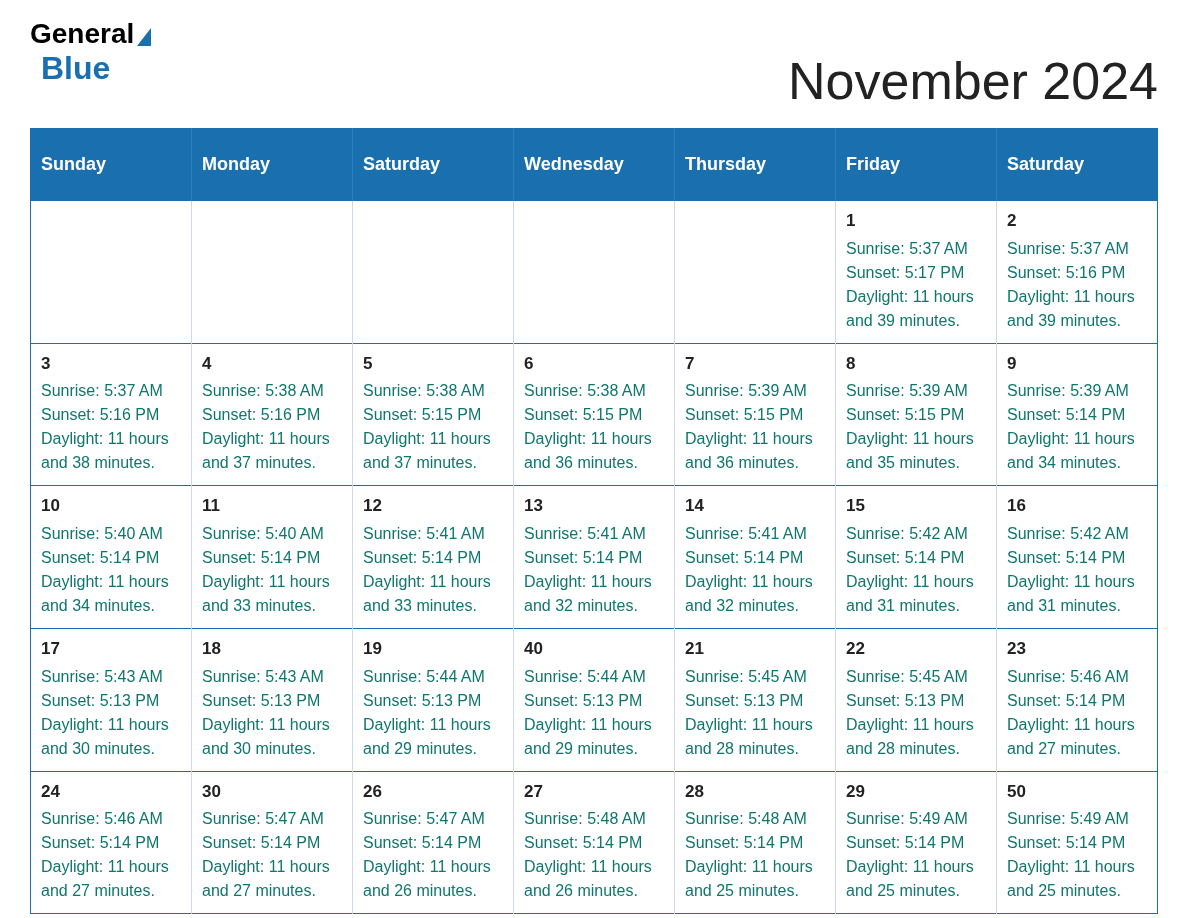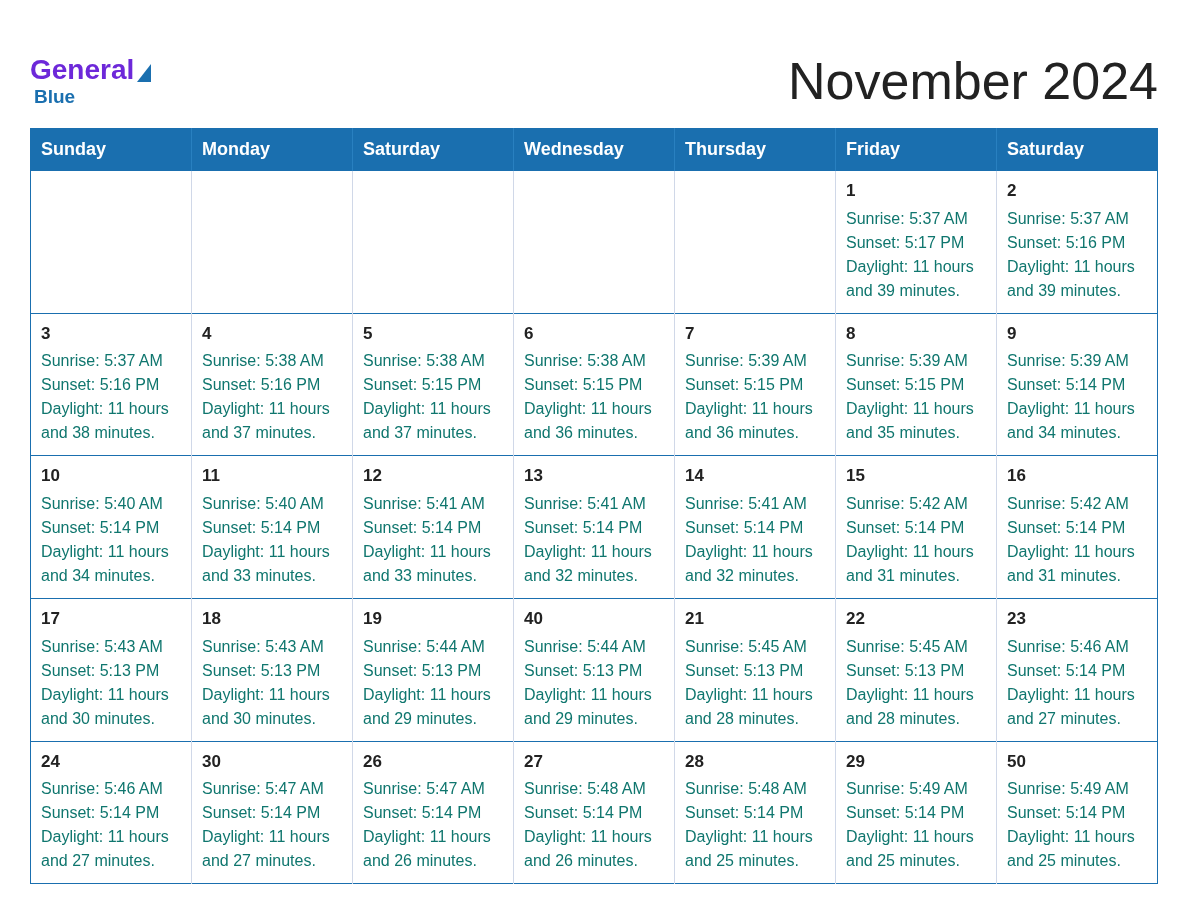--- a/index.html
+++ b/index.html
@@ -23,34 +23,34 @@
       align-items: flex-start;
     }
     .logo-text {
       font-size: 28px;
       font-weight: bold;
       color: #222;
       line-height: 1;
       display: flex;
       align-items: flex-end;
     }
-    .logo-general { color: #6d28d9; margin-top: 36px; }
+    .logo-general { color: #000000; }
     .logo-triangle {
       display: inline-block;
       width: 0; height: 0;
       border-left: 14px solid transparent;
       border-bottom: 18px solid #1a6faf;
       margin: 0 3px 2px 3px;
       vertical-align: bottom;
     }
     .logo-blue {
       color: #1a6faf;
-      font-size: 19px;
+      font-size: 32px;
       font-weight: bold;
-      margin-left: 2px;
+      margin-left: 9px;
     }
     .title-area {
       text-align: right;
     }
     .month-title {
       font-size: 52px;
       font-weight: normal;
       color: #222;
       line-height: 1.1;
       margin-top: 33px;
@@ -63,21 +63,21 @@
     .calendar-table {
       width: 100%;
       border-collapse: collapse;
       border: 1.5px solid #1a6faf;
     }
     .calendar-table thead tr th {
       background-color: #1a6faf;
       color: #fff;
       font-size: 18px;
       font-weight: bold;
-      padding: 10px 10px;
+      padding: 25px 10px;
       text-align: left;
       border-right: 1.5px solid #2980c0;
     }
     .calendar-table thead tr th:last-child {
       border-right: none;
     }
     .calendar-table tbody tr {
       border-top: 1.5px solid #1a6faf;
     }
     .calendar-table tbody tr td {

